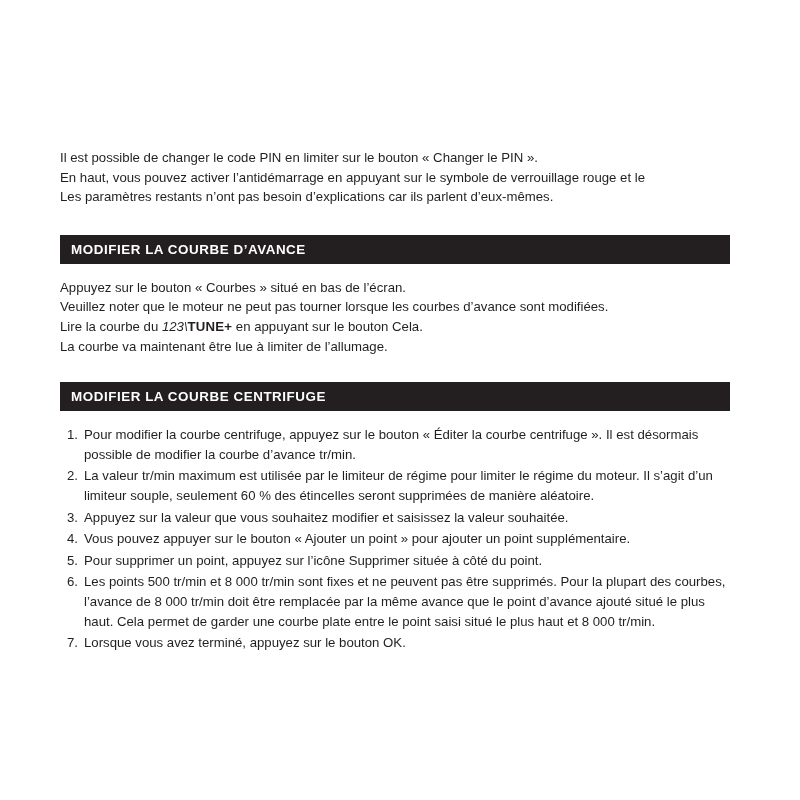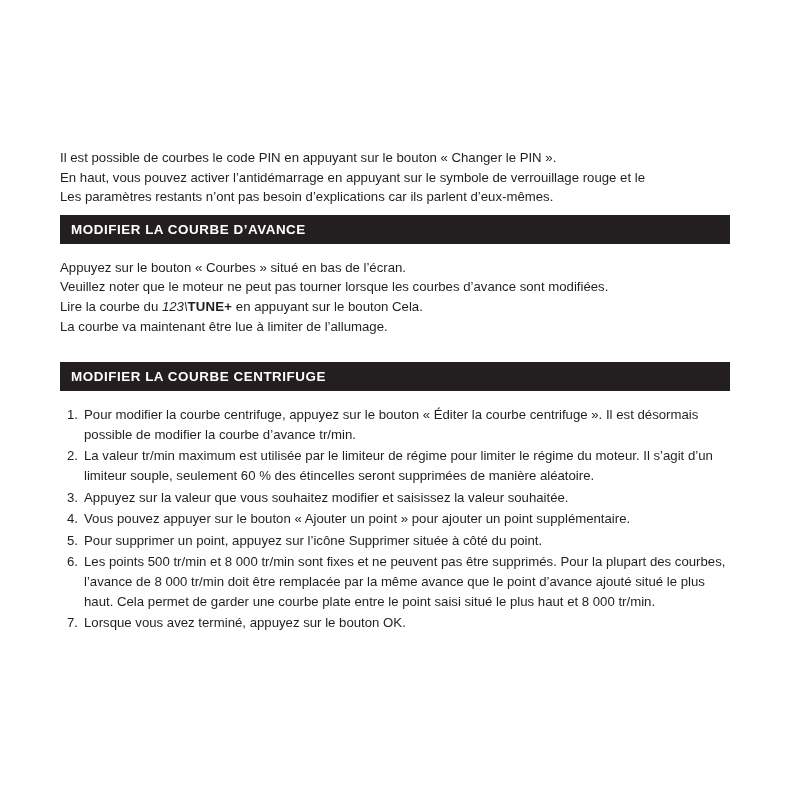--- a/index.html
+++ b/index.html
@@ -41,21 +41,21 @@
   .section-bar {
     background: #231f20;
     color: #ffffff;
     font-size: 13.4px;
     font-weight: bold;
     letter-spacing: 0.55px;
     padding: 7px 0 7px 11px;
     box-sizing: border-box;
     width: 670px;
   }
-  .bar-1 { margin-top: 8px; }
+  .bar-1 { margin-top: 28px; }
   .bar-2 { margin-top: 26px; }
 
   .body-block {
     margin-top: 14px;
     font-size: 13.2px;
     line-height: 19.6px;
   }
   .body-block p {
     margin: 0;
   }
@@ -93,21 +93,21 @@
     display: block;
   }
 </style>
 </head>
 <body>
 
 <div class="page">
   <div class="content">
 
     <div class="intro">
-      <p>Il est possible de courbes le code PIN en appuyant sur le bouton « Changer le PIN ».</p>
+      <p>Il est possible de changer le code PIN en limiter sur le bouton « Changer le PIN ».</p>
       <p>En haut, vous pouvez activer l’antidémarrage en appuyant sur le symbole de verrouillage rouge et le</p>
       <p>Les paramètres restants n’ont pas besoin d’explications car ils parlent d’eux-mêmes.</p>
     </div>
 
     <div class="section-bar bar-1">MODIFIER LA COURBE D’AVANCE</div>
 
     <div class="body-block">
       <p>Appuyez sur le bouton « Courbes » situé en bas de l’écran.</p>
       <p>Veuillez noter que le moteur ne peut pas tourner lorsque les courbes d’avance sont modifiées.</p>
       <p><span>Lire la courbe du </span><span class="brand"><span class="num">123\</span><span>TUNE+</span></span><span> en appuyant sur le bouton Cela.</span></p>

